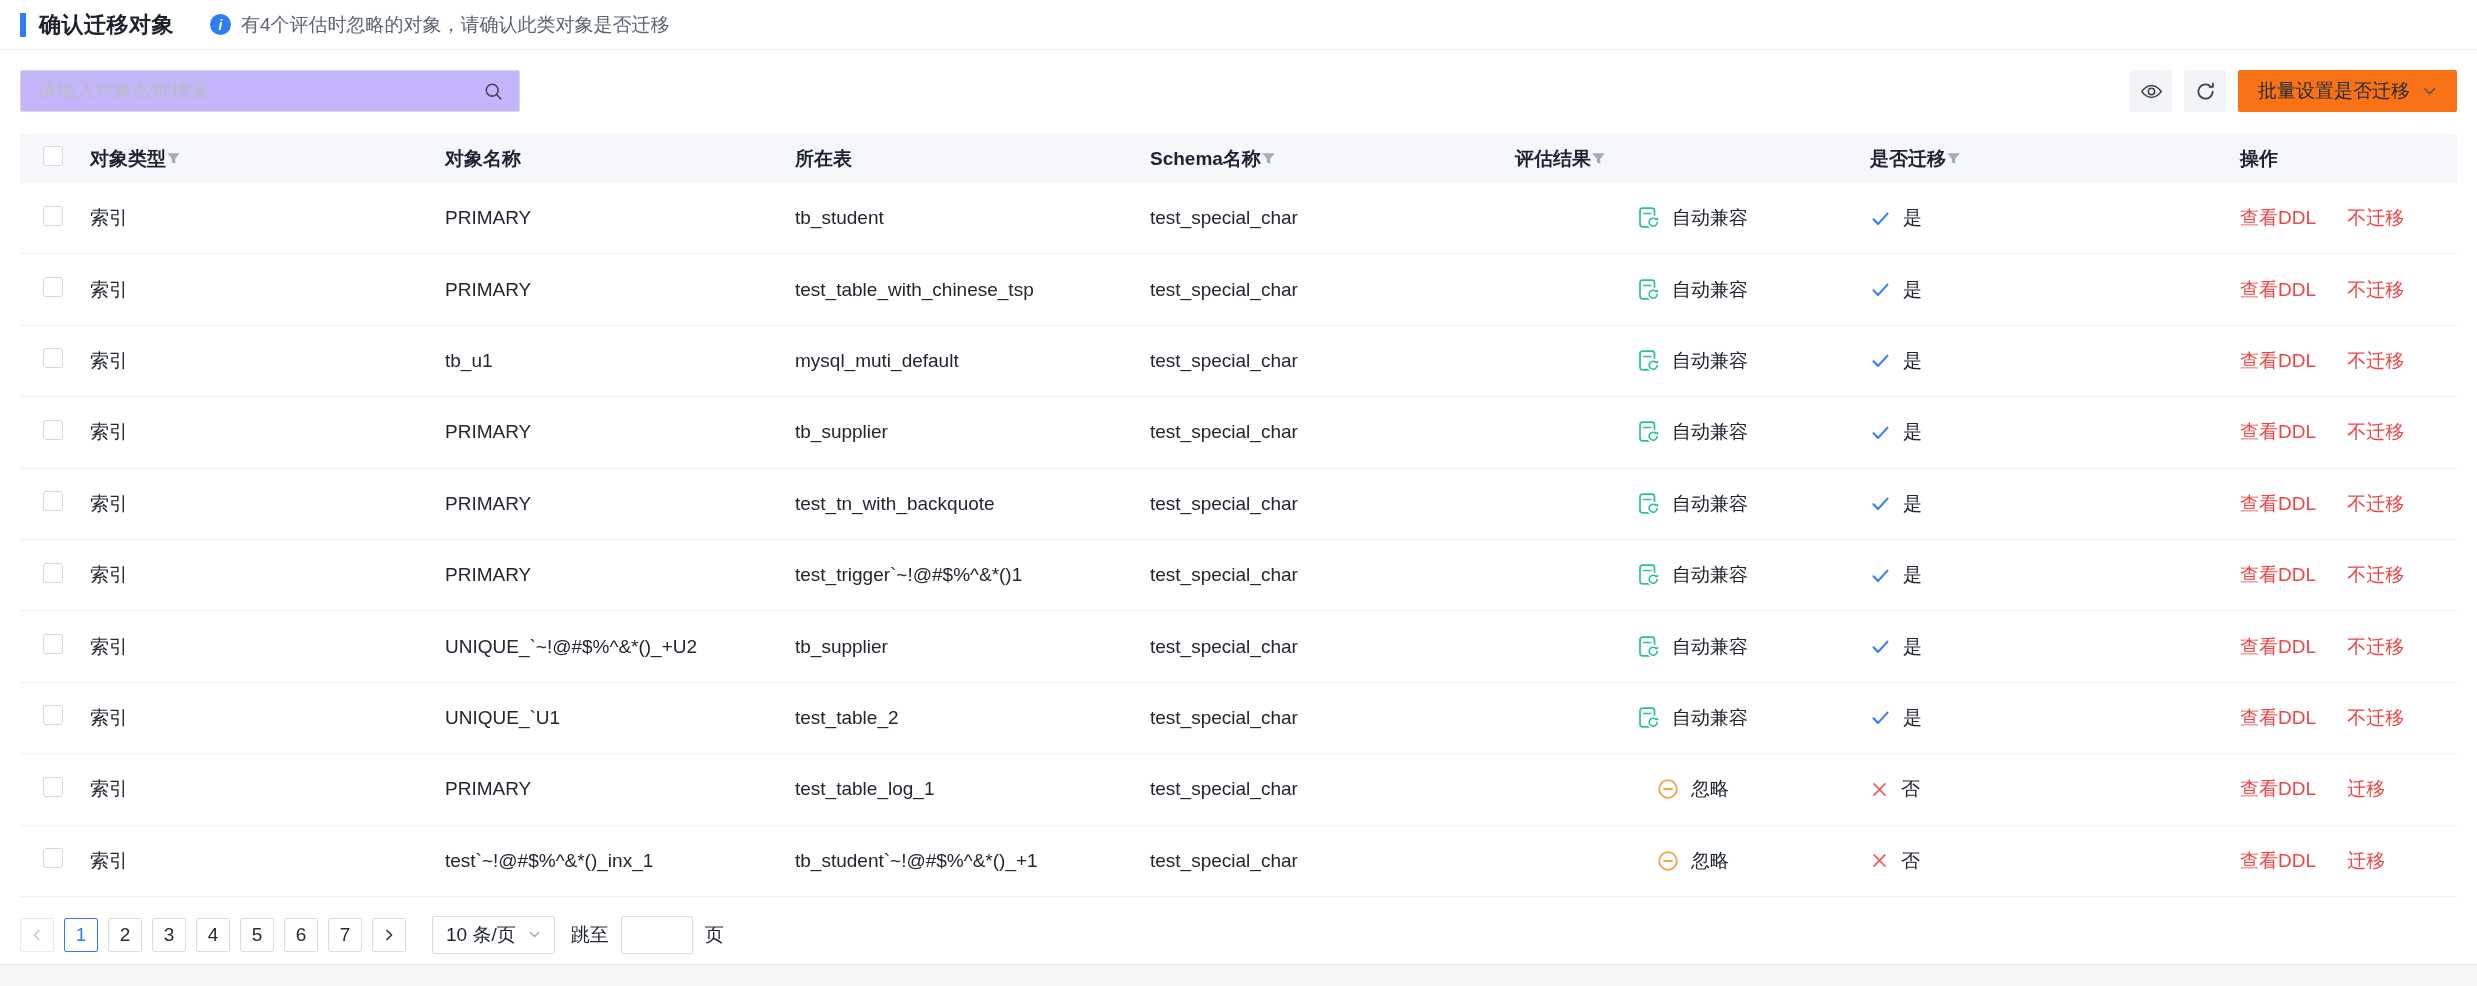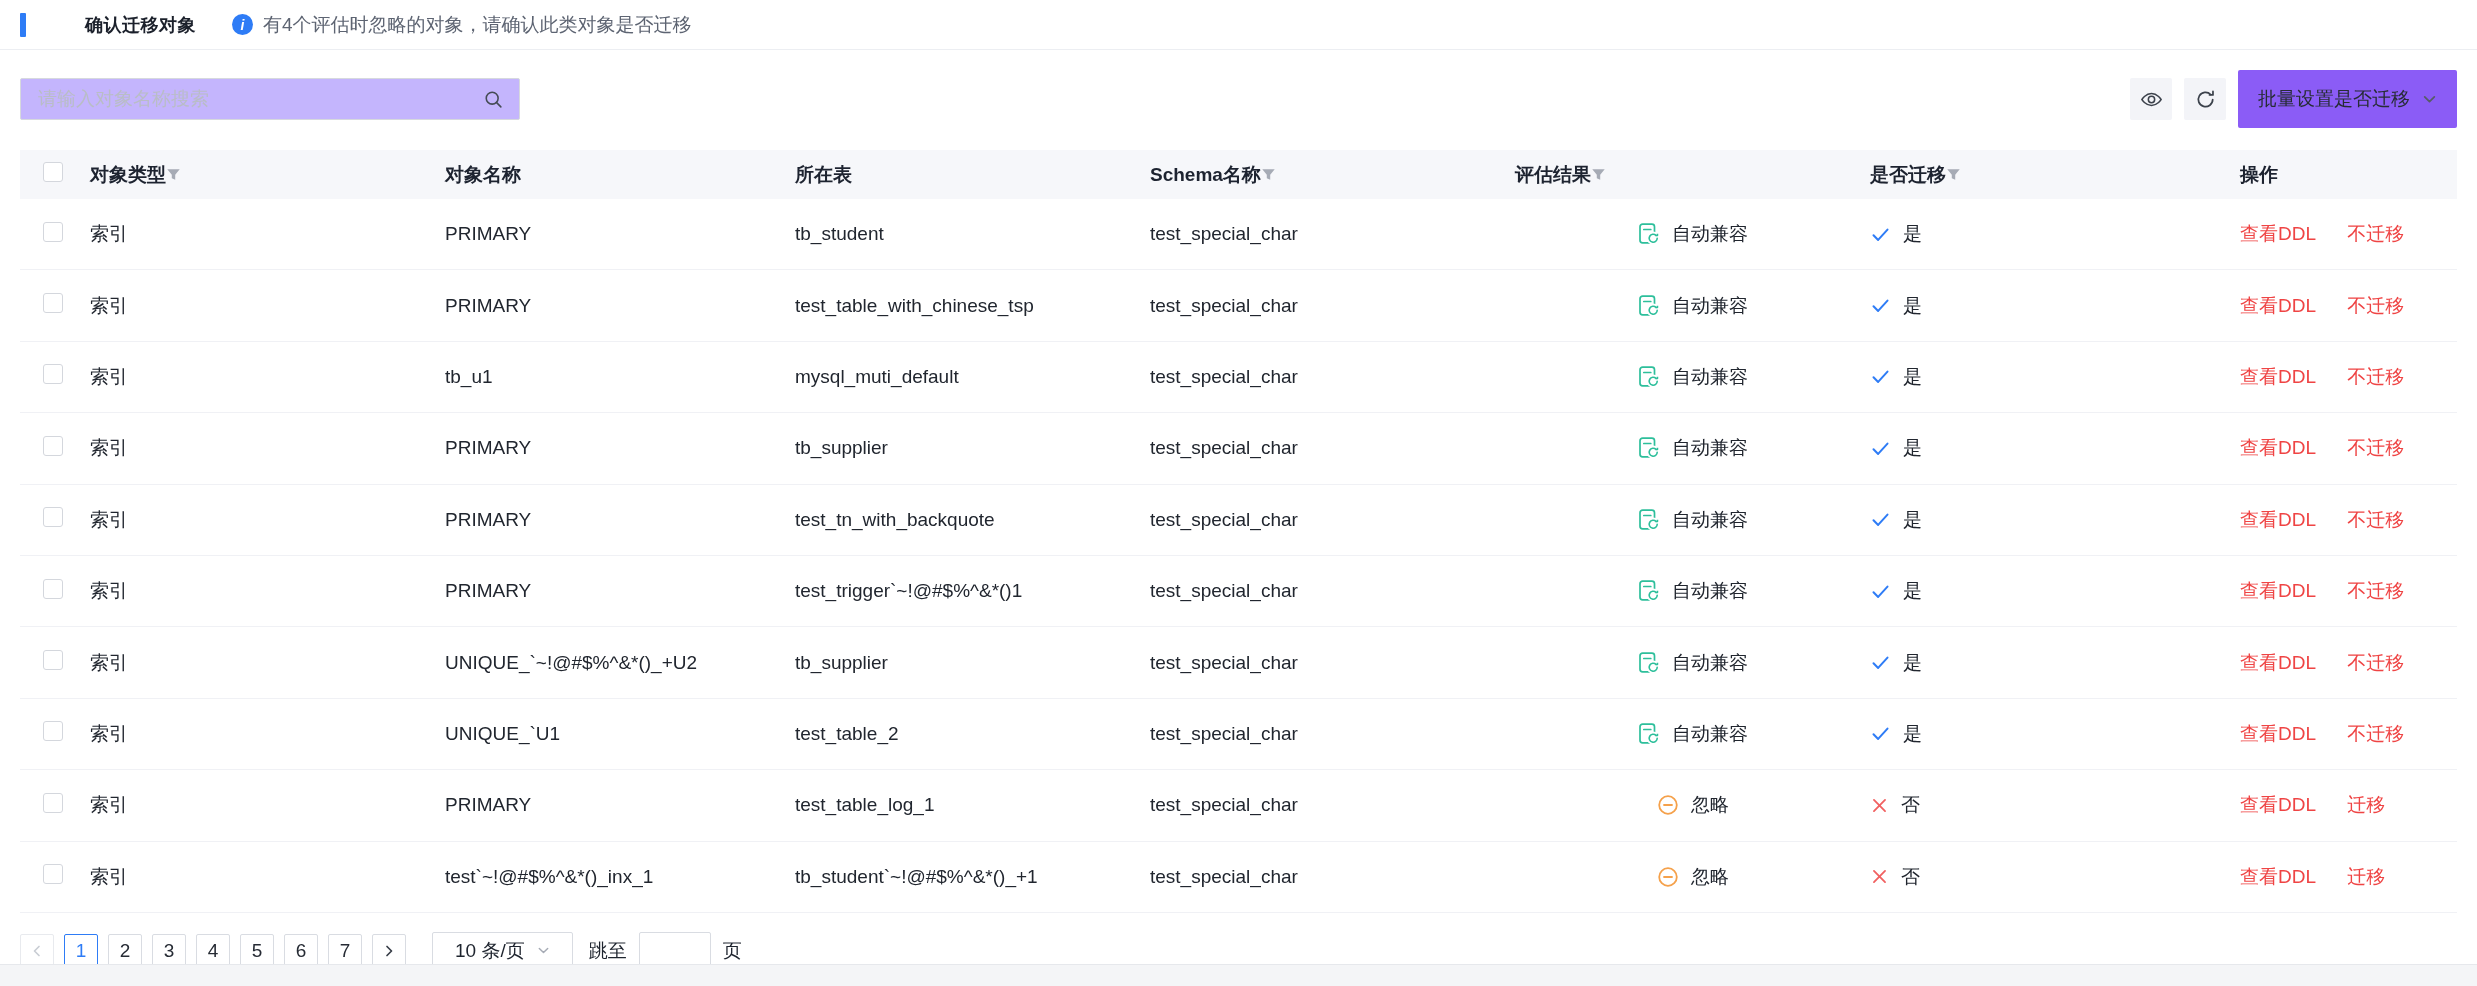--- a/index.html
+++ b/index.html
@@ -6,35 +6,35 @@
   html,body { margin:0; padding:0; }
   body {
     width:2477px; height:986px; position:relative; overflow:hidden;
     background:#ffffff; color:#1e242e;
     font-family:"Liberation Sans", sans-serif; font-size:19px;
   }
   
   .page-header { display:flex; align-items:center; height:50px; padding:0 20px;
     border-bottom:1px solid #eceef2; }
   .accent-bar { width:6px; height:24px; background:#2e7cf6; border-radius:1px; margin-right:13px; }
-  .page-title { font-size:18px; font-weight:700; color:#1b202b; letter-spacing:.5px;margin-left:46px; }
+  .page-title { font-size:22px; font-weight:700; color:#1b202b; letter-spacing:.5px; }
   .notice { display:flex; align-items:center; gap:10px; margin-left:36px; color:#5d6472; font-size:19px; }
   .info-icon { width:21px; height:21px; border-radius:50%; background:#2e7cf6; color:#fff;
     display:flex; align-items:center; justify-content:center; font-size:14px; font-weight:700; font-style:italic; }
   
   .toolbar { display:flex; align-items:center; justify-content:space-between; padding:20px 20px 0; }
   .search-box { width:500px; height:42px; border:1px solid #d6d9de; border-radius:2px;
     display:flex; align-items:center; padding:0 15px; background:#c4b5fd; }
   .search-box input { flex:1; border:none; outline:none; font-size:19px; color:#333;
     font-family:"Liberation Sans", sans-serif; background:transparent; }
   .search-box input::placeholder { color:#b9bdc6; }
   .toolbar-right { display:flex; align-items:center; gap:12px; }
   .icon-btn { width:42px; height:42px; background:#f3f4f8; border:none; border-radius:2px;
     display:flex; align-items:center; justify-content:center; cursor:pointer; }
-  .batch-btn { height:58px; background:#8b5cf6; border:none; border-radius:2px; padding:0 20px;
+  .batch-btn { height:42px; background:#f97316; border:none; border-radius:2px; padding:0 20px;
     display:flex; align-items:center; gap:12px; font-size:19px; color:#272c35; cursor:pointer;
     font-family:"Liberation Sans", sans-serif; }
   
   .table { padding:0 20px; margin-top:22px; }
   .thead, .trow { display:grid;
     grid-template-columns:70px 355px 350px 355px 365px 355px 370px 1fr;
     align-items:center; }
   .thead { height:49px; background:#f6f7fa; font-weight:700; font-size:19px; color:#1d2330; }
   .hcell { display:flex; align-items:center; gap:0; }
   .filter { display:flex; align-items:center; cursor:pointer; }
@@ -58,21 +58,21 @@
   .select-all-label { margin-left:15px; font-weight:500; color:#20252e; }
   .total-text { margin-left:62px; color:#20252e; }
   .reset-link { margin-left:26px; }
   .footer-right { display:flex; align-items:center; }
   .pg-btn { min-width:34px; height:34px; padding:0 6px; margin-left:10px; background:#fff;
     border:1px solid #d9dce2; border-radius:2px; display:flex; align-items:center; justify-content:center;
     font-size:19px; color:#262b34; cursor:pointer; font-family:"Liberation Sans", sans-serif; }
   .pg-btn.active { border-color:#2e7cf6; color:#2e7cf6; }
   .pg-btn.disabled { border-color:#e8eaee; cursor:default; }
   .size-select { height:38px; margin-left:26px; border:1px solid #d9dce2; border-radius:2px;
-    padding:0 22px; display:flex; align-items:center; gap:12px; cursor:pointer; background:#fff; }
+    padding:0 13px; display:flex; align-items:center; gap:12px; cursor:pointer; background:#fff; }
   .jump-label { margin-left:16px; }
   .jump-input { width:72px; height:38px; margin-left:12px; border:1px solid #d9dce2; border-radius:2px;
     outline:none; font-size:19px; padding:0 8px; font-family:"Liberation Sans", sans-serif; }
   .jump-suffix { margin-left:12px; }
   .bottom-strip { position:absolute; left:0; right:0; bottom:0; height:22px;
     background:#f4f5f7; border-top:1px solid #e6e8ec; }
 </style>
 </head>
 <body>
 

